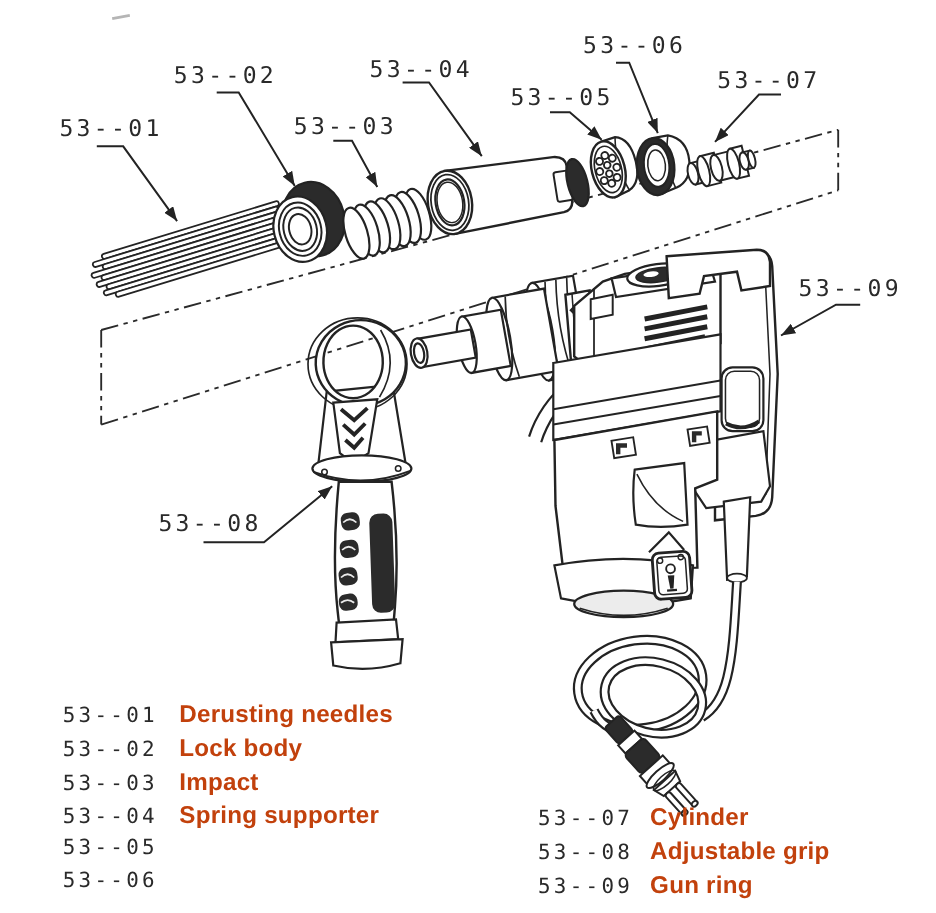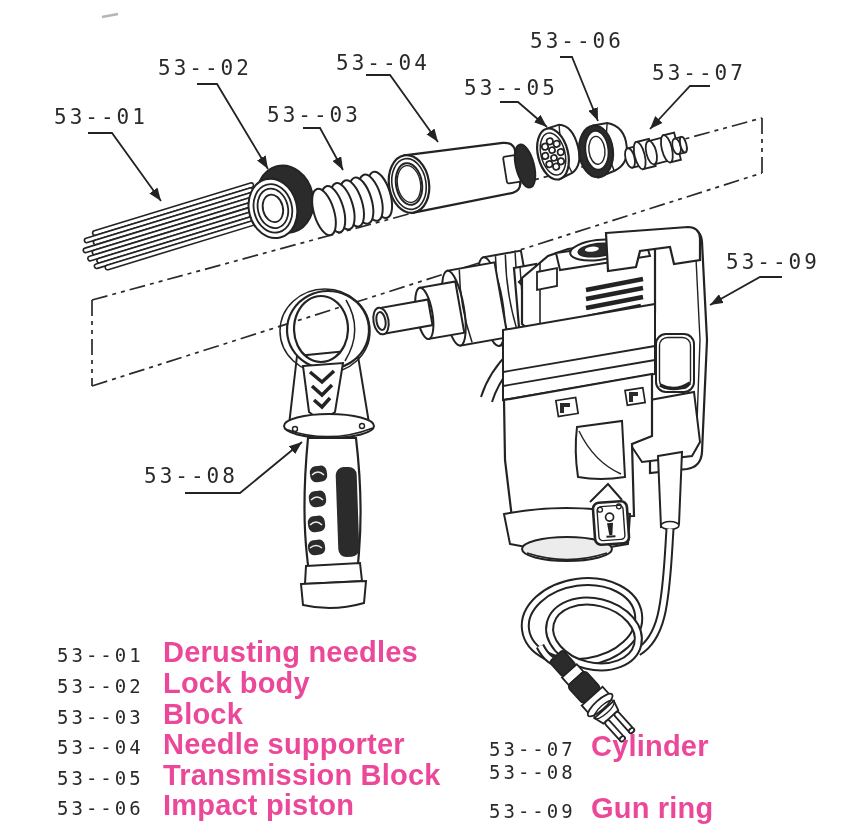--- a/index.html
+++ b/index.html
@@ -12,22 +12,22 @@
     position:absolute;font-family:"DejaVu Sans Mono",monospace;
     font-size:21px;font-weight:400;letter-spacing:3px;color:#2a2a2a;white-space:nowrap;
   }
   .legend-row{position:absolute;display:flex;align-items:baseline;white-space:nowrap;}
   .lcode{
     font-family:"DejaVu Sans Mono",monospace;font-size:19px;font-weight:400;
     letter-spacing:3px;color:#2a2a2a;display:inline-block;width:106px;
   }
   .legend-right .lcode{width:102px;}
   .lname{
-    font-family:"Liberation Sans",sans-serif;font-size:29px;font-weight:700;
-    color:#ec4899;letter-spacing:0.2px;
+    font-family:"Liberation Sans",sans-serif;font-size:22px;font-weight:700;
+    color:#c2410c;letter-spacing:0.2px;
   }
 </style>
 </head>
 <body>
 
 <div class="stage">
 
 <svg width="851" height="830" viewBox="0 0 851 830">
   <defs>
     <marker id="arrow" markerUnits="userSpaceOnUse" markerWidth="14" markerHeight="10" refX="13" refY="5" orient="auto">
@@ -311,40 +311,39 @@
   <div class="legend-row" style="left:57px;top:636px;">
     <span class="lcode">53--01</span>
     <span class="lname">Derusting needles</span>
   </div>
   <div class="legend-row" style="left:57px;top:667px;">
     <span class="lcode">53--02</span>
     <span class="lname">Lock body</span>
   </div>
   <div class="legend-row" style="left:57px;top:698px;">
     <span class="lcode">53--03</span>
-    <span class="lname">Block</span>
+    <span class="lname">Impact</span>
   </div>
   <div class="legend-row" style="left:57px;top:728px;">
     <span class="lcode">53--04</span>
-    <span class="lname">Needle supporter</span>
+    <span class="lname">Spring supporter</span>
   </div>
   <div class="legend-row" style="left:57px;top:759px;">
     <span class="lcode">53--05</span>
-    <span class="lname">Transmission Block</span>
   </div>
   <div class="legend-row" style="left:57px;top:789px;">
     <span class="lcode">53--06</span>
-    <span class="lname">Impact piston</span>
   </div>
   <div class="legend-row legend-right" style="left:489px;top:730px;">
     <span class="lcode">53--07</span>
     <span class="lname">Cylinder</span>
   </div>
   <div class="legend-row legend-right" style="left:489px;top:761px;">
     <span class="lcode">53--08</span>
+    <span class="lname">Adjustable grip</span>
   </div>
   <div class="legend-row legend-right" style="left:489px;top:792px;">
     <span class="lcode">53--09</span>
     <span class="lname">Gun ring</span>
   </div>
 </div>
 
 </div>
 
 </body></html>

